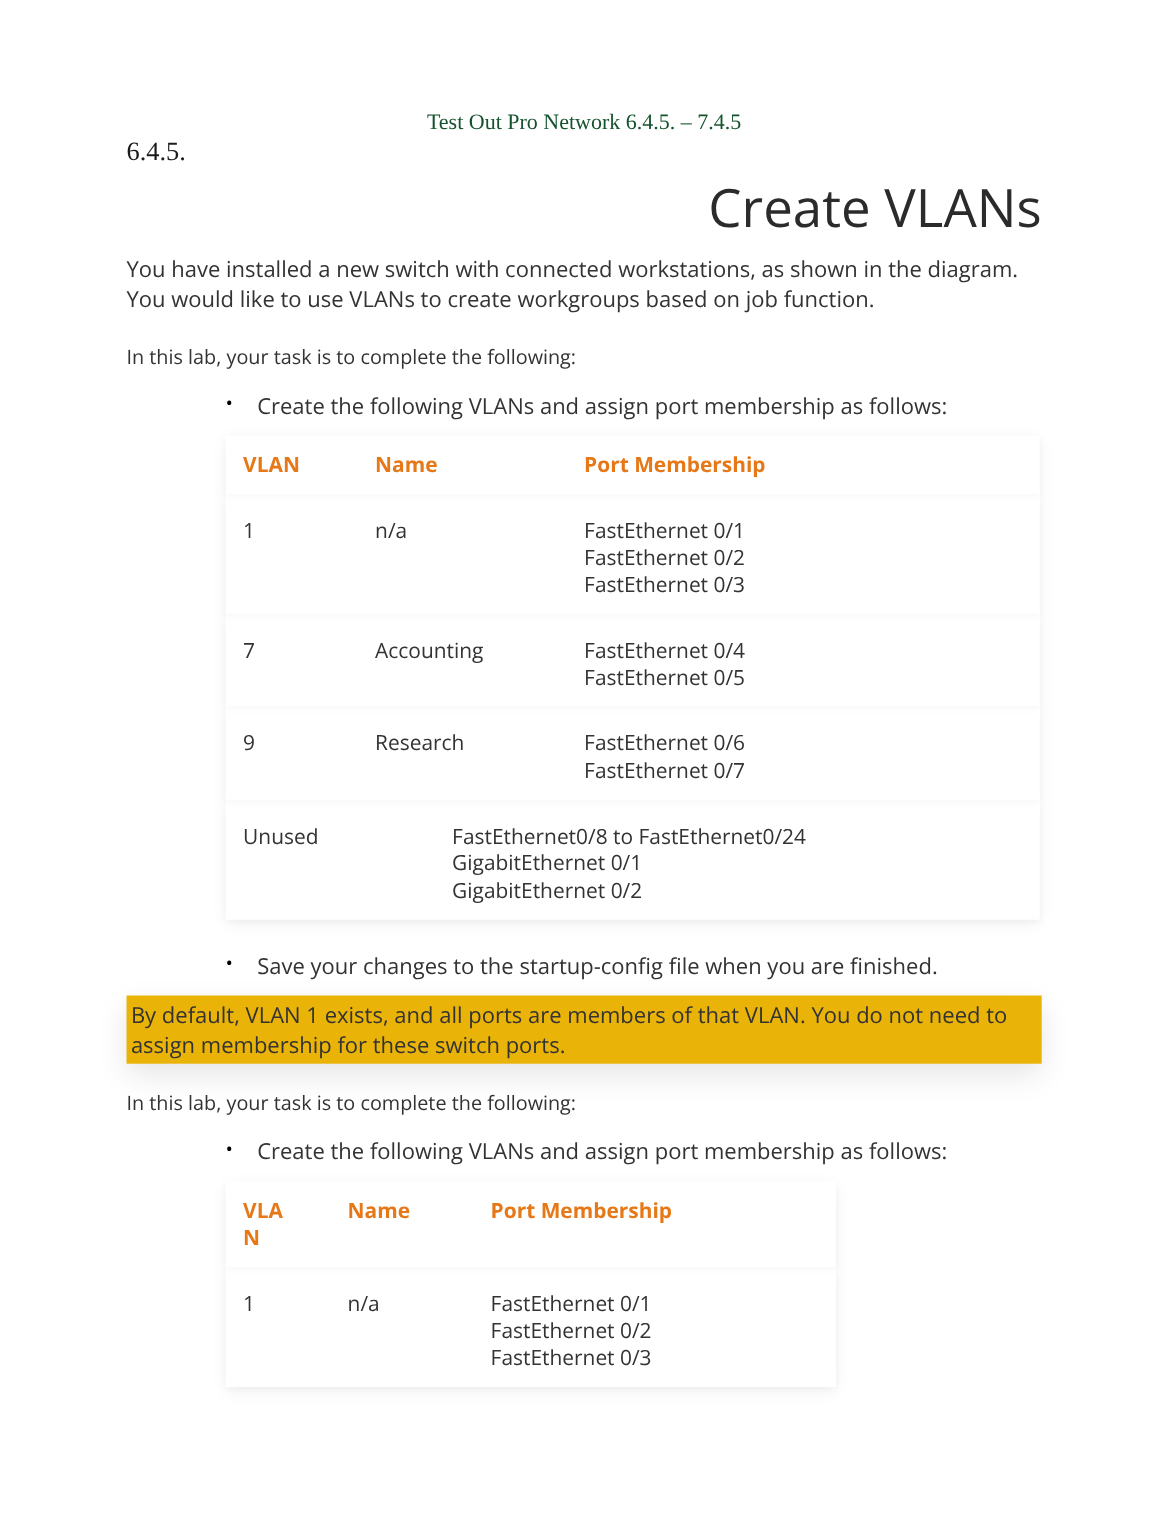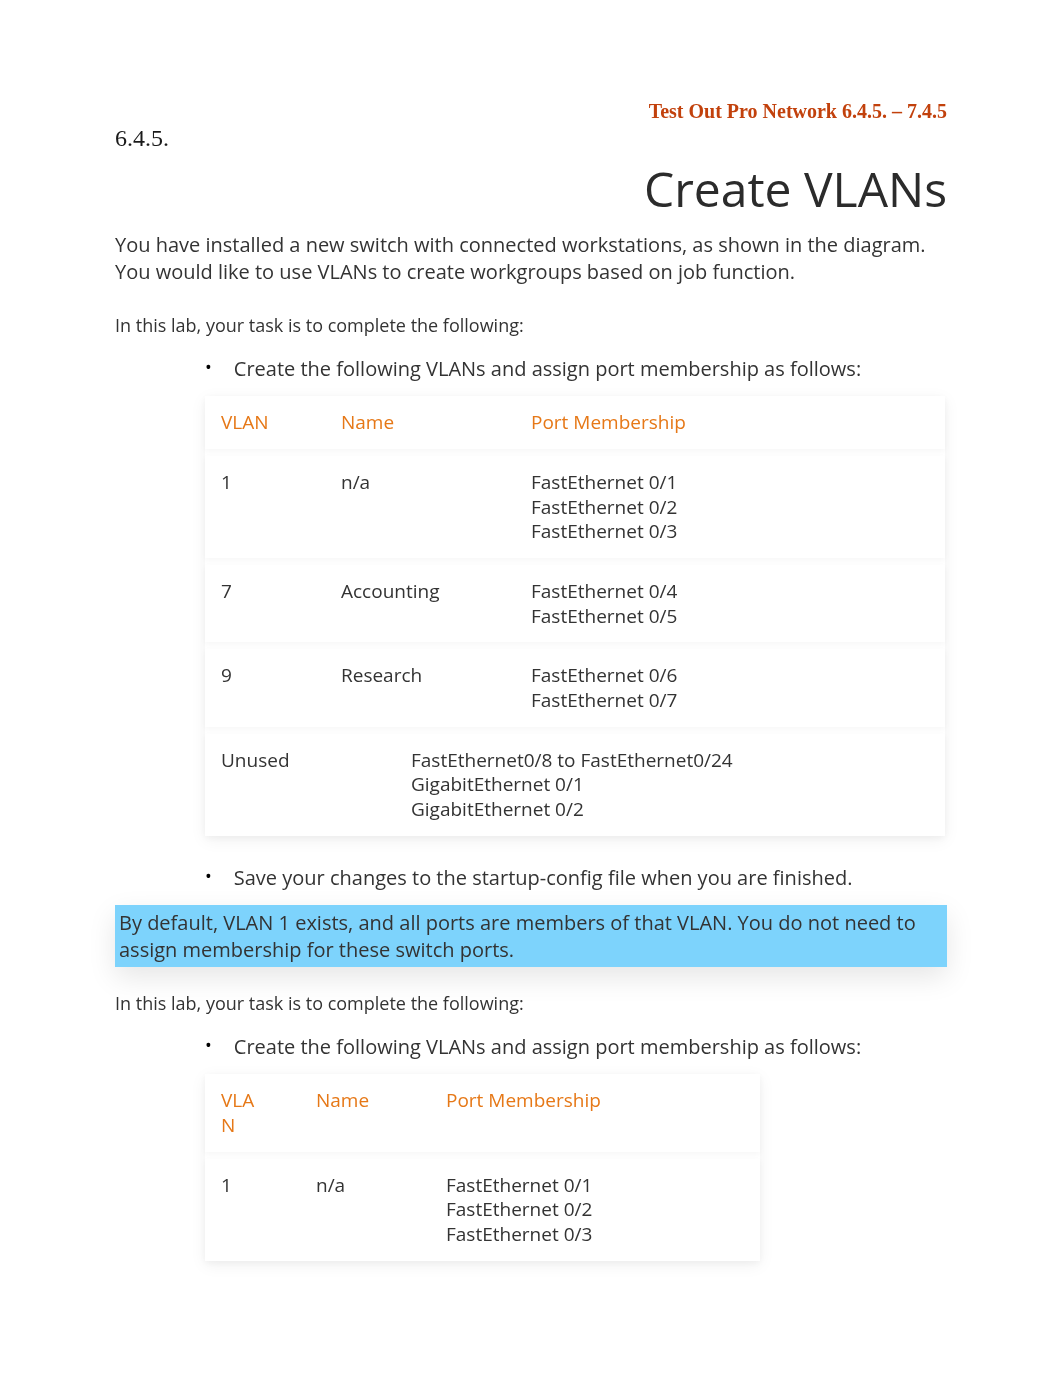--- a/index.html
+++ b/index.html
@@ -9,25 +9,25 @@
     font-family: "Segoe UI", "Open Sans", Arial, sans-serif;
     color: #333;
     width: 1062px;
   }
   .page {
     padding: 100px 115px 60px 115px;
     box-sizing: border-box;
     width: 1062px;
   }
   .doc-header {
-    text-align: right;
+    text-align: center;
     font-family: Georgia, "Times New Roman", serif;
-    font-weight: bold;
-    font-size: 20px;
-    color: #c2410c;
+    font-weight: normal;
+    font-size: 20px;
+    color: #14532d;
     margin-bottom: 6px;
   }
   .section-num {
     font-family: Georgia, "Times New Roman", serif;
     font-size: 24px;
     color: #1a1a1a;
     margin-top: -4px;
     margin-bottom: 4px;
   }
   .main-title {
@@ -78,21 +78,21 @@
     width: 740px;
   }
   .vlan-table .trow {
     display: flex;
     background: #ffffff;
     box-shadow: 0 2px 6px rgba(0,0,0,0.04);
     margin-bottom: 7px;
     padding: 14px 0;
   }
   .vlan-table .trow.header {
-    font-weight: 400;
+    font-weight: 700;
     color: #e67817;
   }
   .vlan-table .trow.header .cell {
     color: #e67817;
   }
   .vlan-table .cell {
     font-size: 19px;
     line-height: 1.3;
     color: #333;
     padding: 0 6px 0 16px;
@@ -104,21 +104,21 @@
   .narrow .c-vlan { width: 95px; }
   .narrow .c-name { width: 130px; }
   .narrow .c-port { width: 330px; }
   .note-box {
     font-size: 20px;
     line-height: 1.35;
     color: #333;
     padding: 4px 4px;
     margin-bottom: 24px;
     box-shadow: 0 10px 28px rgba(0,0,0,0.10);
-    background: #7dd3fc;
+    background: #eab308;
   }
 </style>
 </head>
 <body>
 
 <div class="page">
 
   <div class="doc-header">Test Out Pro Network 6.4.5. – 7.4.5</div>
   <div class="section-num">6.4.5.</div>
 

